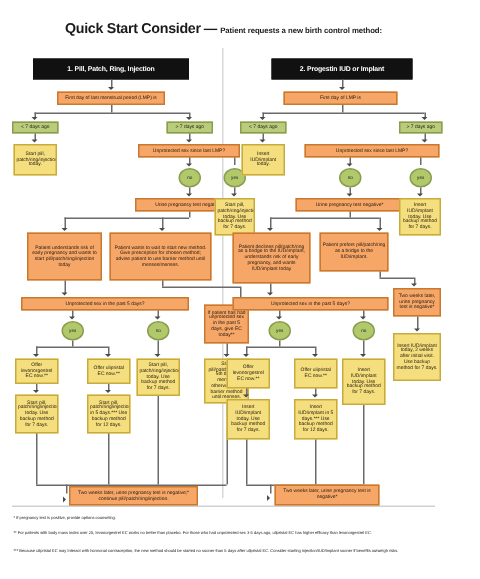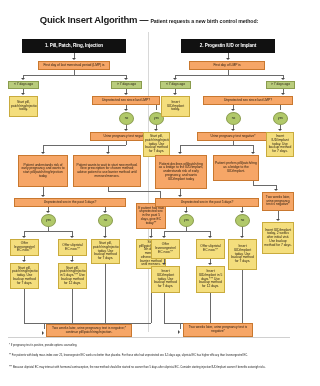--- a/index.html
+++ b/index.html
@@ -63,21 +63,21 @@
   .f1{top:344px;}
   .f2{top:354px;}
   .f3{top:366px;}
 </style>
 </head>
 <body>
 
 <div id="page">
 
   <div class="hdr">
-    <span class="t1">Quick Insert Algorithm</span><span class="dash">—</span><span class="t2">Patient requests a new birth control method:</span>
+    <span class="t1">Quick Start Consider</span><span class="dash">—</span><span class="t2">Patient requests a new birth control method:</span>
   </div>
 
   <div class="vrule"></div>
   <div class="hrule"></div>
 
   <div class="node n-black" style="left:22px;top:39px;width:104px;height:14px;">
     <span>1. Pill, Patch, Ring, Injection</span>
     </div>
 
   <div class="ln lnv" style="left:74px;top:53px;height:6px;"></div>

